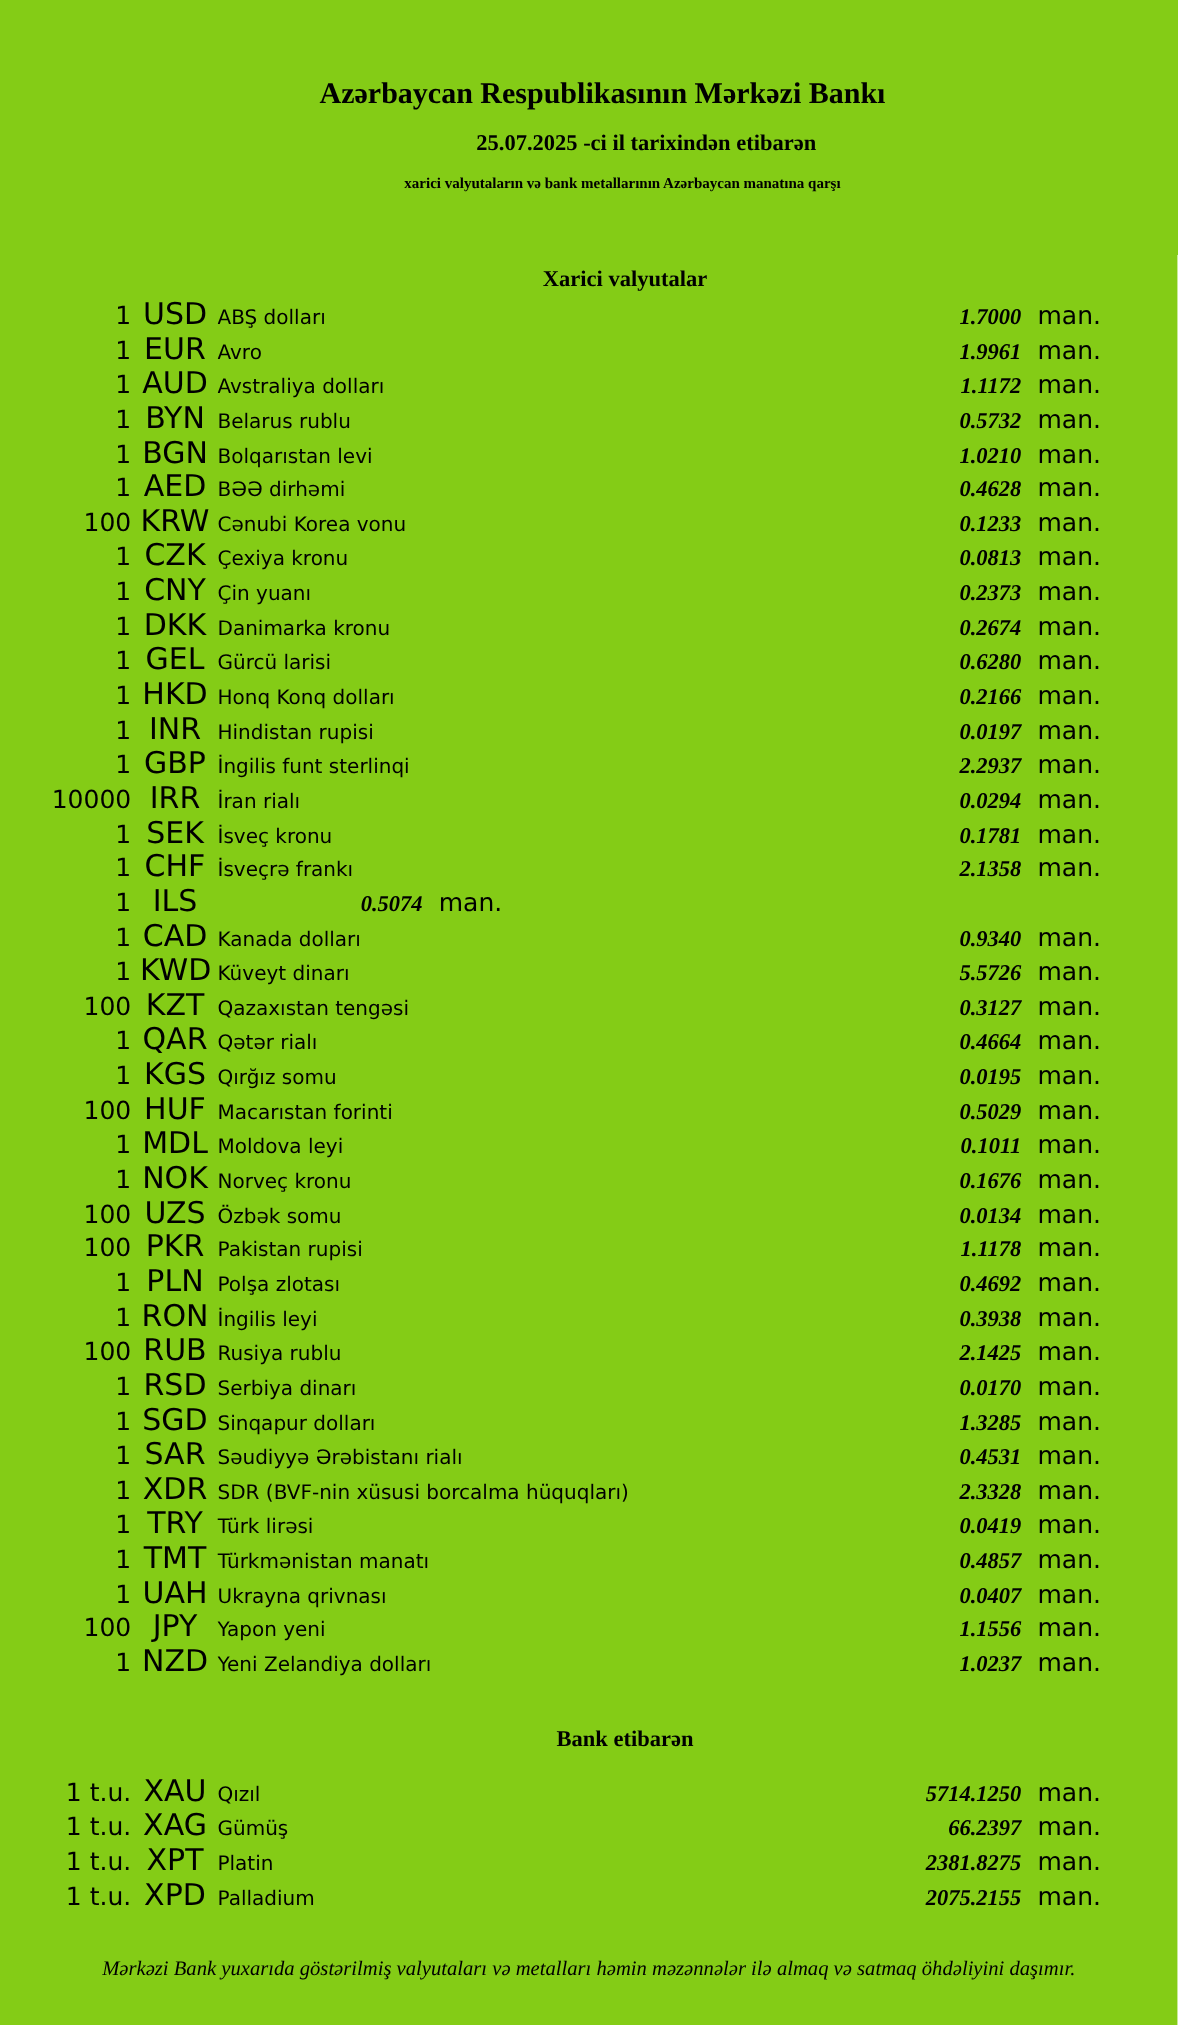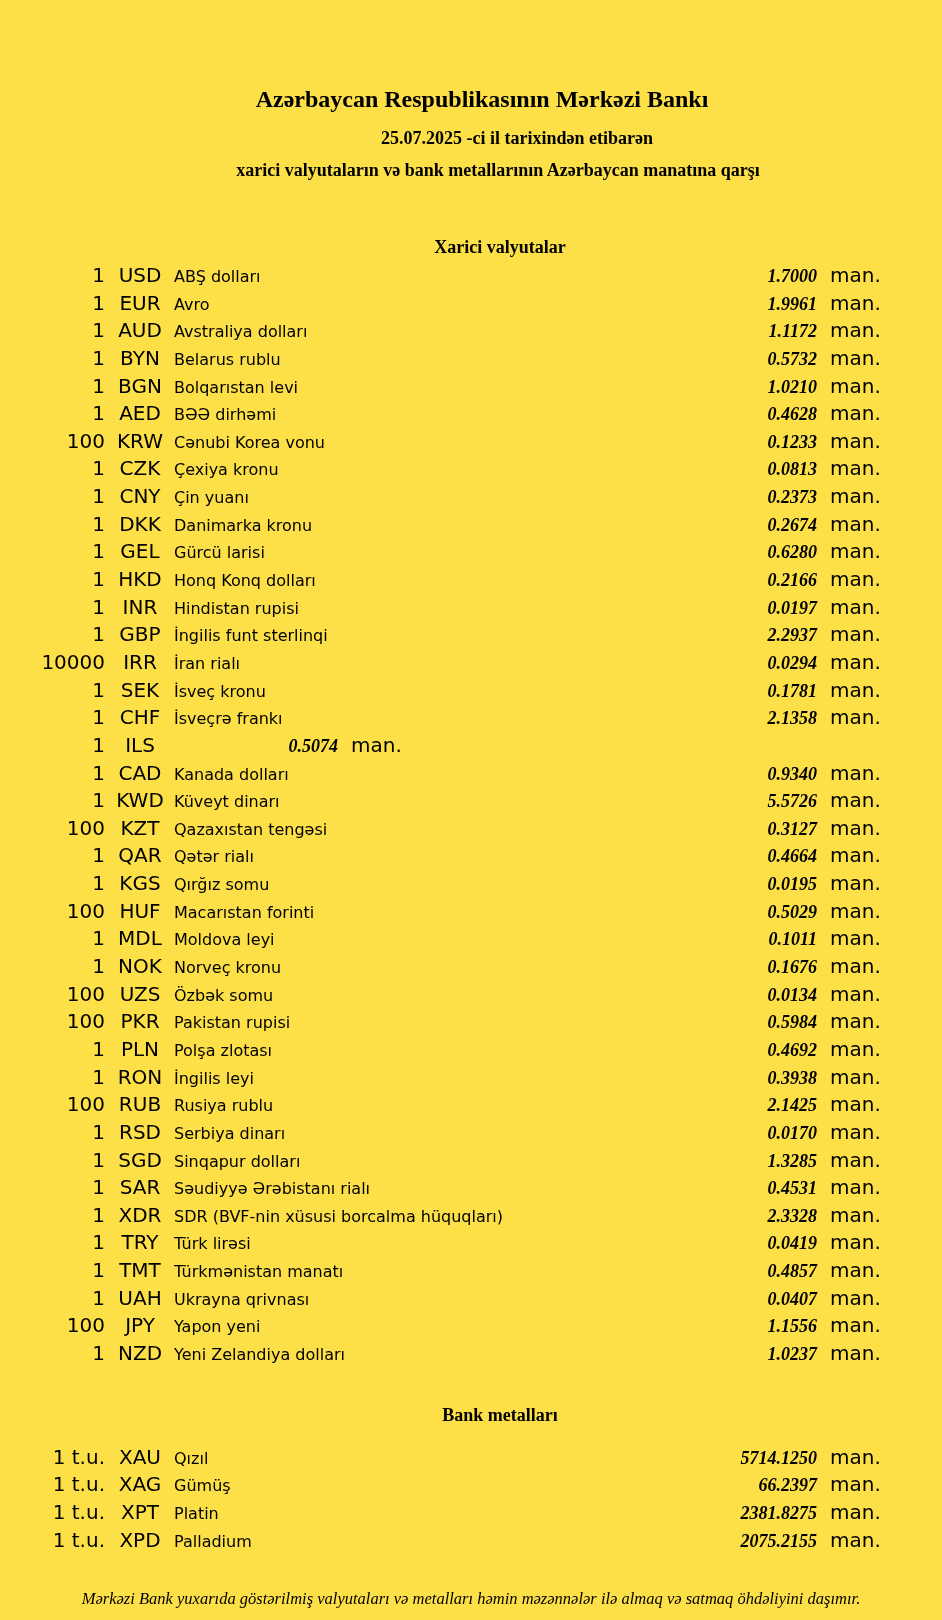--- a/index.html
+++ b/index.html
@@ -1,59 +1,59 @@
 <!DOCTYPE html>
 <html><head>
 <meta charset="utf-8">
 <style>
   * { margin:0; padding:0; box-sizing:border-box; }
   html,body { background:#ffffff; }
   .page {
     width:942px; height:1620px;
-    background:#fde047; color:#000000;
+    background:#84cc16; color:#000000;
     font-family:"DejaVu Sans", sans-serif;
-    padding-top:84px;
+    padding-top:60px;
     position:relative; overflow:hidden;
     margin:0 auto;
   }
   
   .doc-title {
     font-family:"Liberation Serif", serif; font-weight:bold;
     font-size:24px; line-height:30px; text-align:center;
     padding-left:22px;
   }
   .doc-date {
     font-family:"Liberation Serif", serif; font-weight:bold;
     font-size:18px; line-height:24px; margin-top:12px;
     text-align:center; padding-left:92px;
   }
   .doc-subtitle {
     font-family:"Liberation Serif", serif; font-weight:bold;
-    font-size:18px; line-height:24px; margin-top:8px;
+    font-size:12px; line-height:24px; margin-top:8px;
     text-align:center; padding-left:54px;
   }
   
   .section-heading {
     font-family:"Liberation Serif", serif; font-weight:bold;
     font-size:18px; line-height:26px; text-align:center;
     padding-left:58px;
   }
   .heading-currencies { margin-top:52px; }
   .heading-metals { margin-top:34px; }
   
   .rows { margin-top:2px; }
   .rows.metals { margin-top:16px; }
   .row {
     display:flex; align-items:baseline;
     padding-left:30px; padding-right:62px;
     height:27.65px;
   }
   .row > span { line-height:27.65px; display:block; white-space:nowrap; }
   .qty  { width:75px; flex:none; text-align:right; font-size:20px; }
-  .code { width:56px; flex:none; margin-left:7px; text-align:center; font-size:20px; }
+  .code { width:56px; flex:none; margin-left:7px; text-align:center; font-size:24px; }
   .name { flex:1 1 auto; margin-left:6px; font-size:16px; overflow:hidden; }
   .rate {
     width:170px; flex:none; text-align:right;
     font-family:"Liberation Serif", serif;
     font-weight:bold; font-style:italic; font-size:18px;
   }
   .unit { width:50px; flex:none; margin-left:13px; font-size:20px; }
   
   .doc-footer {
     font-family:"Liberation Serif", serif; font-style:italic;
@@ -284,21 +284,21 @@
     <span class="code">UZS</span>
     <span class="name">Özbək somu</span>
     <span class="rate">0.0134</span>
     <span class="unit">man.</span>
   </div>
 
   <div class="row">
     <span class="qty">100</span>
     <span class="code">PKR</span>
     <span class="name">Pakistan rupisi</span>
-    <span class="rate">0.5984</span>
+    <span class="rate">1.1178</span>
     <span class="unit">man.</span>
   </div>
 
   <div class="row">
     <span class="qty">1</span>
     <span class="code">PLN</span>
     <span class="name">Polşa zlotası</span>
     <span class="rate">0.4692</span>
     <span class="unit">man.</span>
   </div>
@@ -385,21 +385,21 @@
 
   <div class="row">
     <span class="qty">1</span>
     <span class="code">NZD</span>
     <span class="name">Yeni Zelandiya dolları</span>
     <span class="rate">1.0237</span>
     <span class="unit">man.</span>
   </div>
 </div>
 
-  <div class="section-heading heading-metals">Bank metalları</div>
+  <div class="section-heading heading-metals">Bank etibarən</div>
   <div class="rows metals" id="metal-rows">
   <div class="row">
     <span class="qty">1 t.u.</span>
     <span class="code">XAU</span>
     <span class="name">Qızıl</span>
     <span class="rate">5714.1250</span>
     <span class="unit">man.</span>
   </div>
 
   <div class="row">

